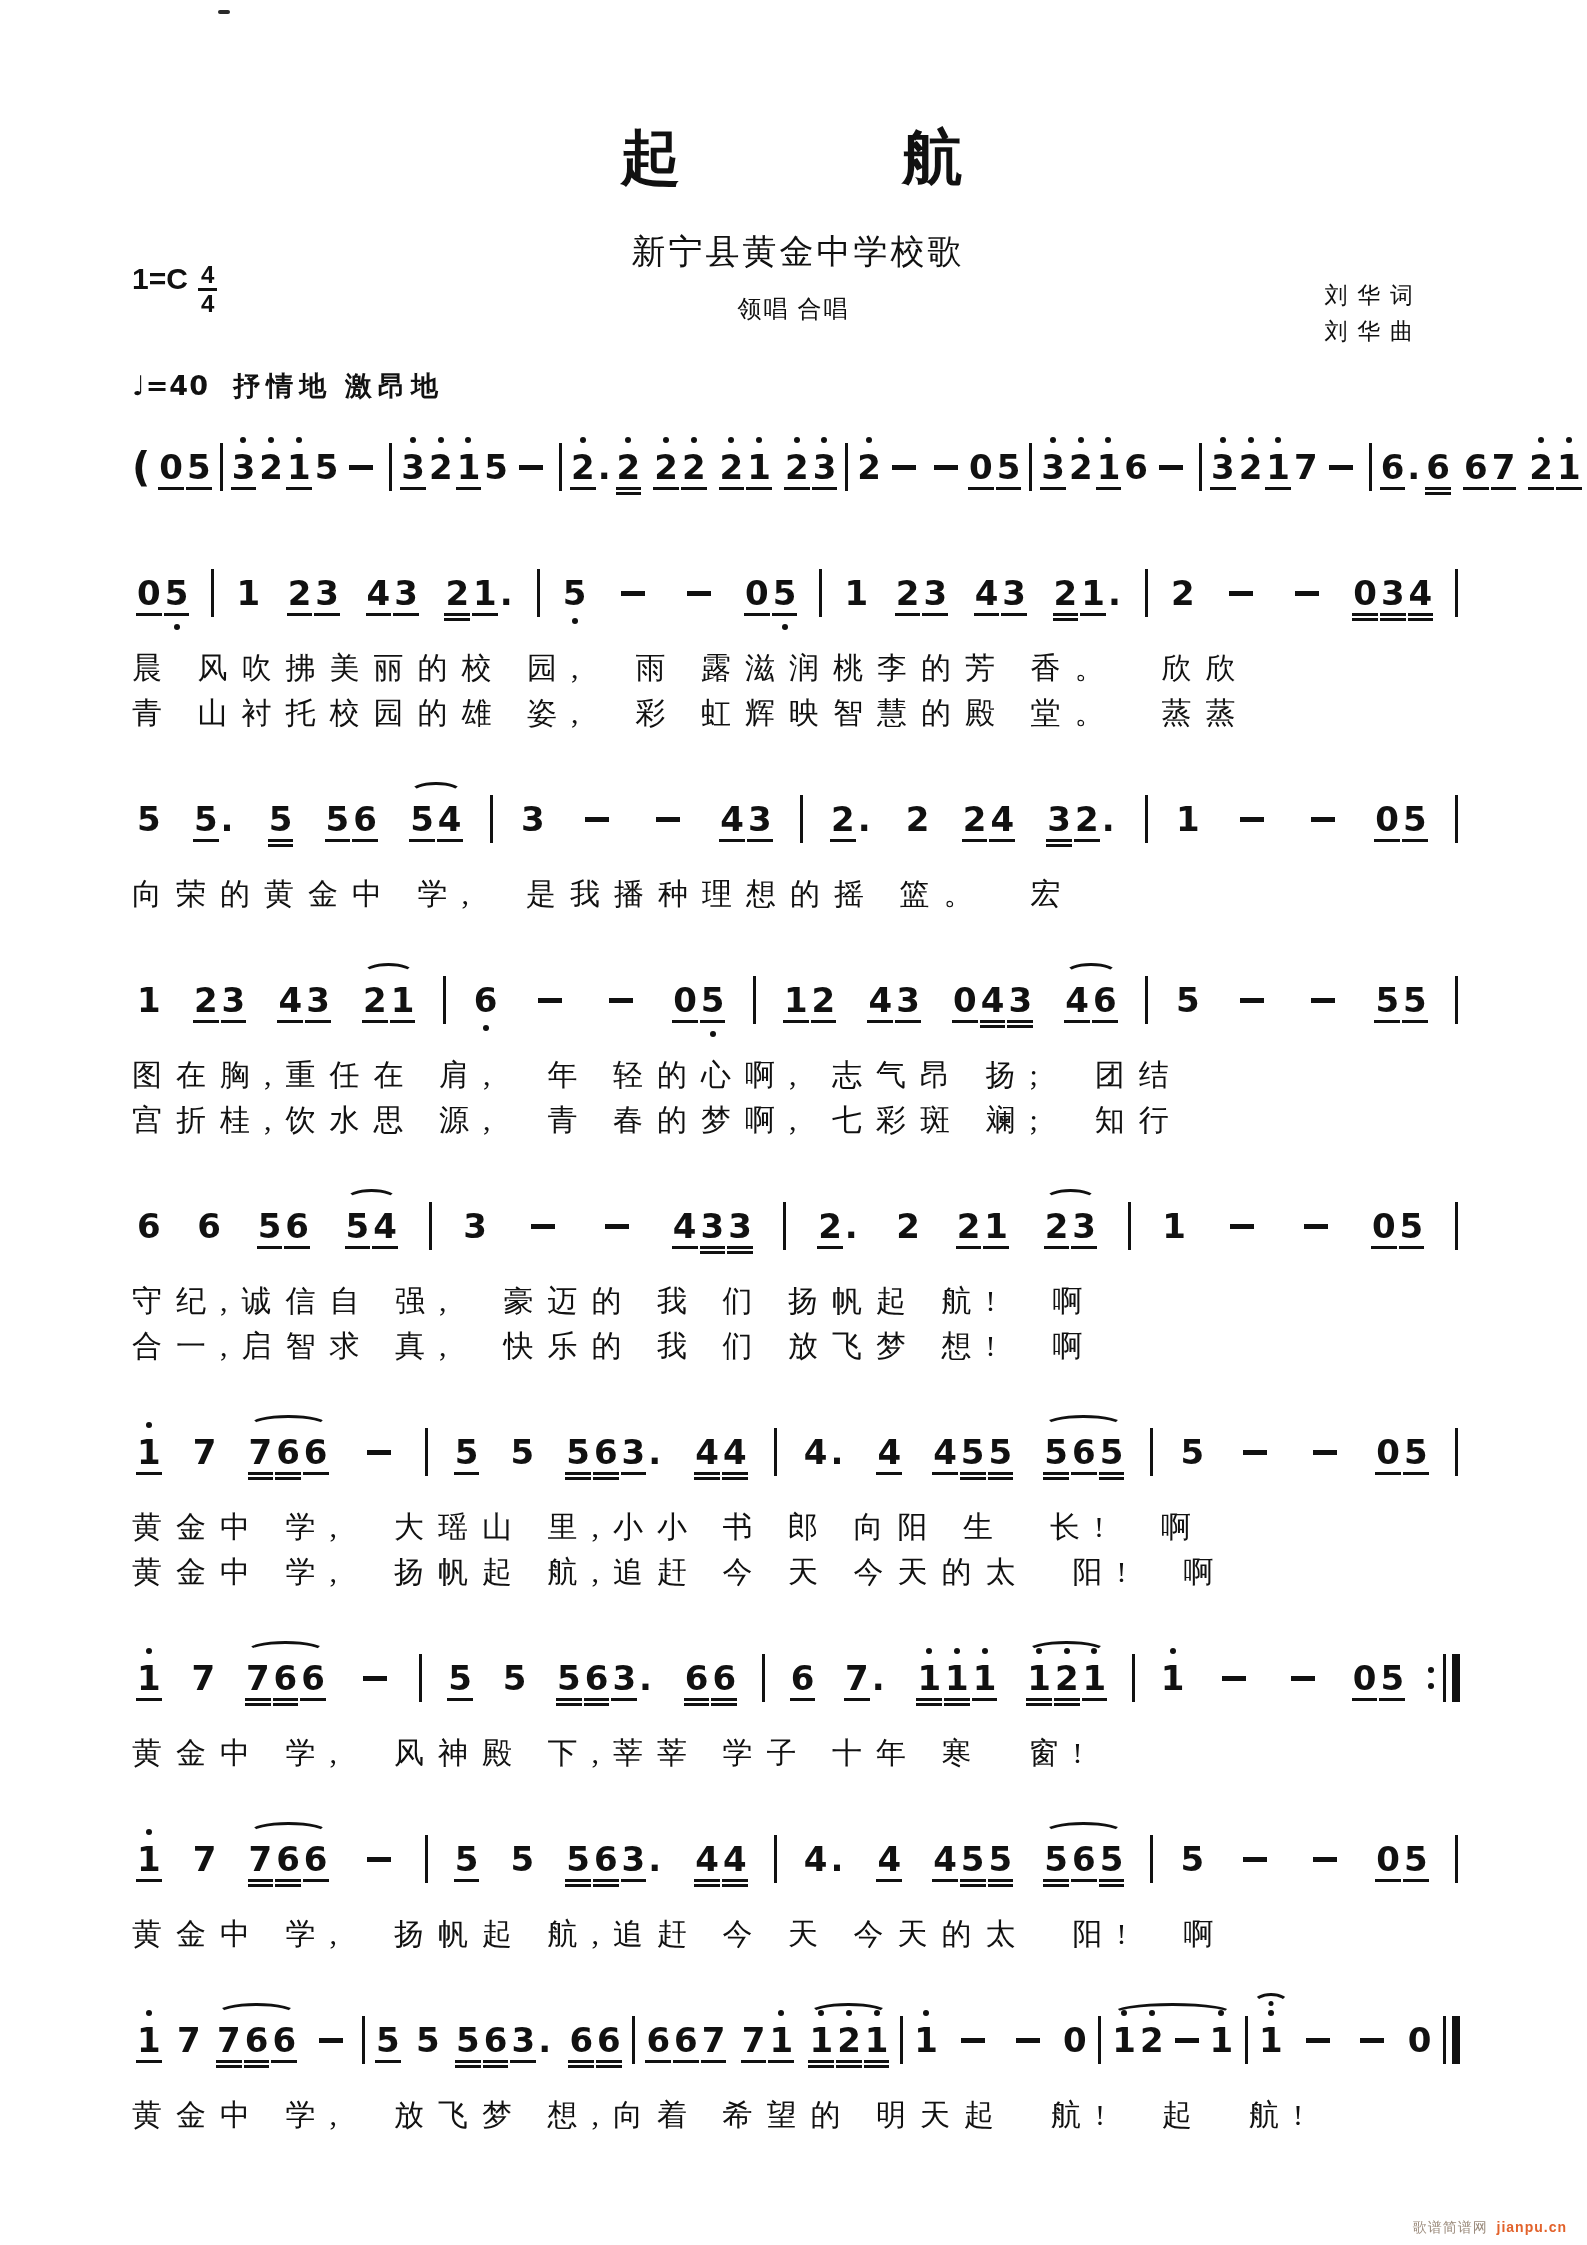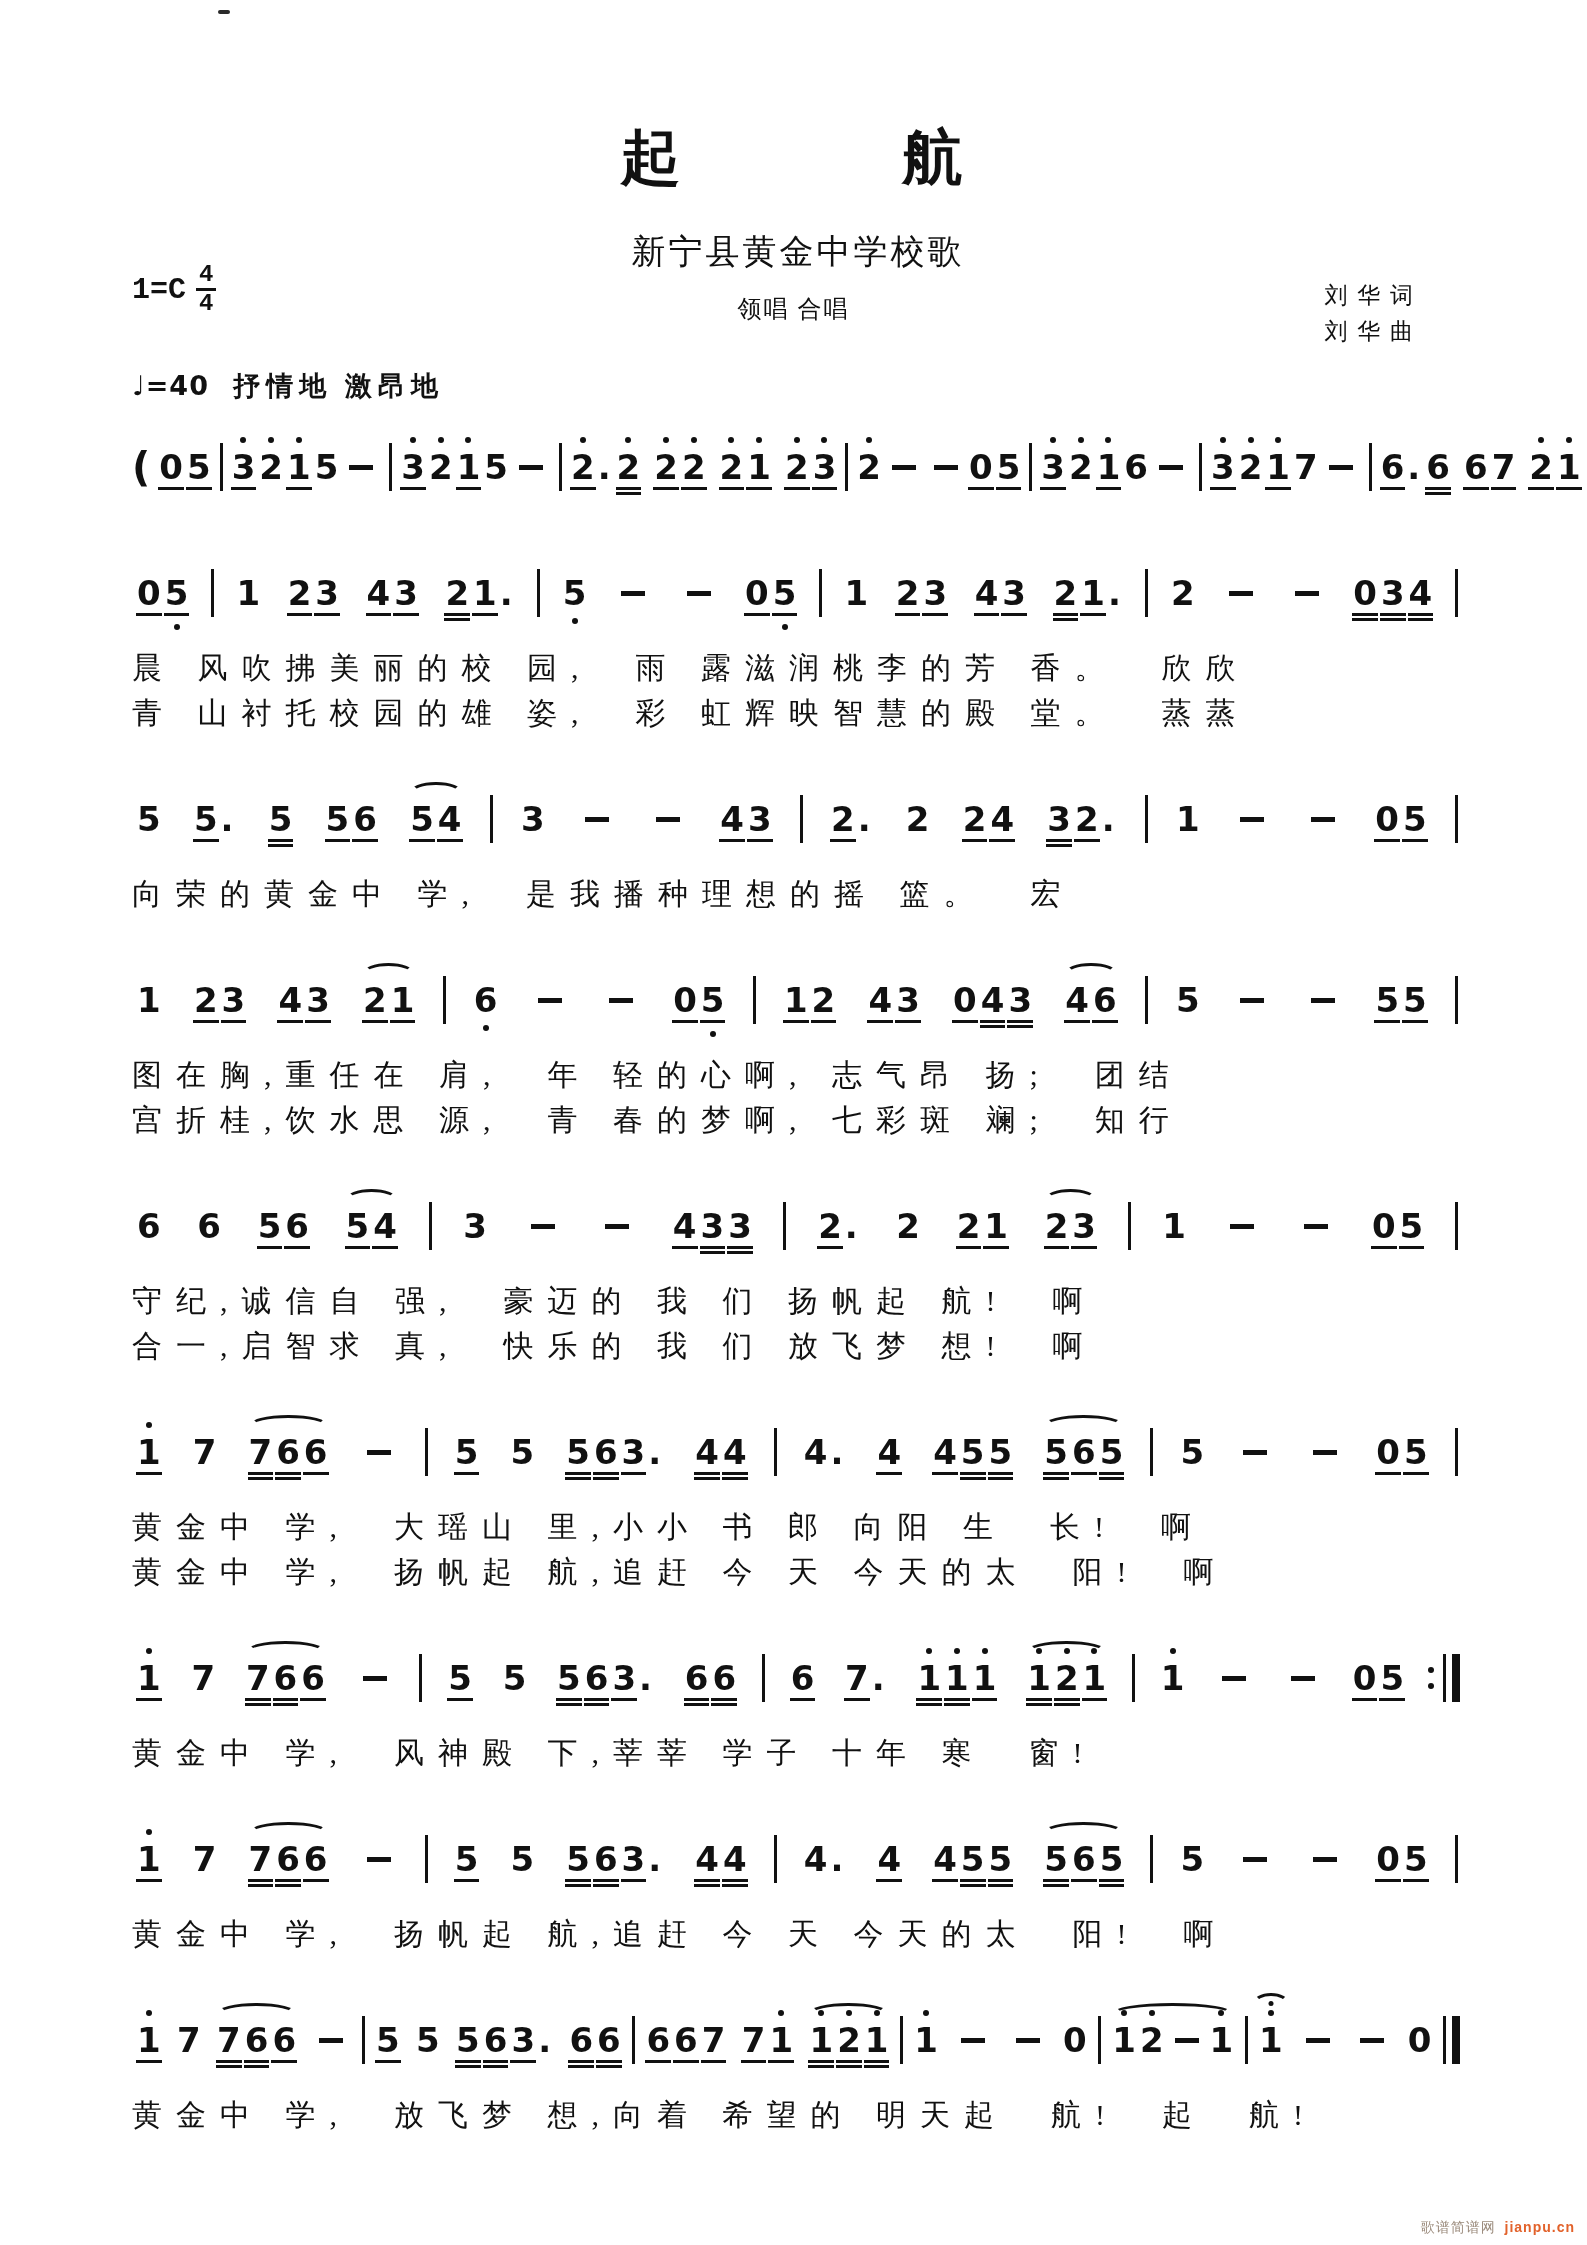--- a/index.html
+++ b/index.html
@@ -6,21 +6,21 @@
   .page{position:relative;width:1587px;height:2245px;background:#ffffff;margin:0 auto;
         overflow:hidden;font-family:"Liberation Serif","DejaVu Serif",serif;color:#111;}
   .artifact{position:absolute;left:218px;top:10px;width:12px;height:4px;background:#2a2a2a;border-radius:2px;}
 
   
   .title-row{display:flex;justify-content:center;gap:218px;padding-top:118px;
              font-size:60px;font-weight:bold;letter-spacing:4px;}
   .subtitle{text-align:center;font-size:34px;margin-top:30px;letter-spacing:3px;margin-left:9px;}
   .ensemble{text-align:center;font-size:24px;margin-top:18px;letter-spacing:2px;}
   .keysig{position:absolute;left:132px;top:262px;font-size:30px;font-weight:bold;
-          display:flex;align-items:center;gap:10px;font-family:Liberation Mono, monospace;}
+          display:flex;align-items:flex-start;gap:10px;font-family:Liberation Sans, sans-serif;}
   .meter{display:inline-flex;flex-direction:column;line-height:1;font-size:24px;text-align:center;}
   .meter b{padding:1px 3px;}
   .meter b:first-child{border-bottom:3px solid #111;}
   .credits{position:absolute;right:172px;top:278px;text-align:right;font-size:23px;
            line-height:1.55;letter-spacing:2px;}
   .tempo{position:absolute;left:132px;top:368px;font-size:27px;font-weight:bold;
          font-family:"DejaVu Sans",sans-serif;letter-spacing:1px;}
   .tempo .expr{font-family:"Liberation Serif",serif;margin-left:14px;letter-spacing:6px;}
 
   
@@ -51,21 +51,21 @@
   .endgrp{display:inline-flex;align-items:center;gap:4px;flex:0 0 auto;}
   .thick{width:8px;height:48px;background:#111;}
   .repdots{display:inline-flex;flex-direction:column;gap:10px;margin-right:3px;}
   .repdots i{width:6px;height:6px;border-radius:50%;background:#111;}
   .paren{font-size:40px;font-weight:bold;line-height:1;margin:0 2px;}
 
   .lyr{font-size:30px;letter-spacing:14px;white-space:pre;margin-left:4px;line-height:1.5;}
   .lyrics-wrap{margin-top:10px;}
 
   
-  .watermark{position:absolute;right:12px;bottom:8px;font-size:14px;
+  .watermark{position:absolute;right:20px;bottom:8px;font-size:14px;
              font-family:"Liberation Sans",sans-serif;letter-spacing:1px;}
   .watermark .en{font-weight:bold;margin-left:4px;}
 </style>
 </head>
 <body>
 
 <div class="page">
   <div class="artifact"></div>
 
   <div class="title-row">

